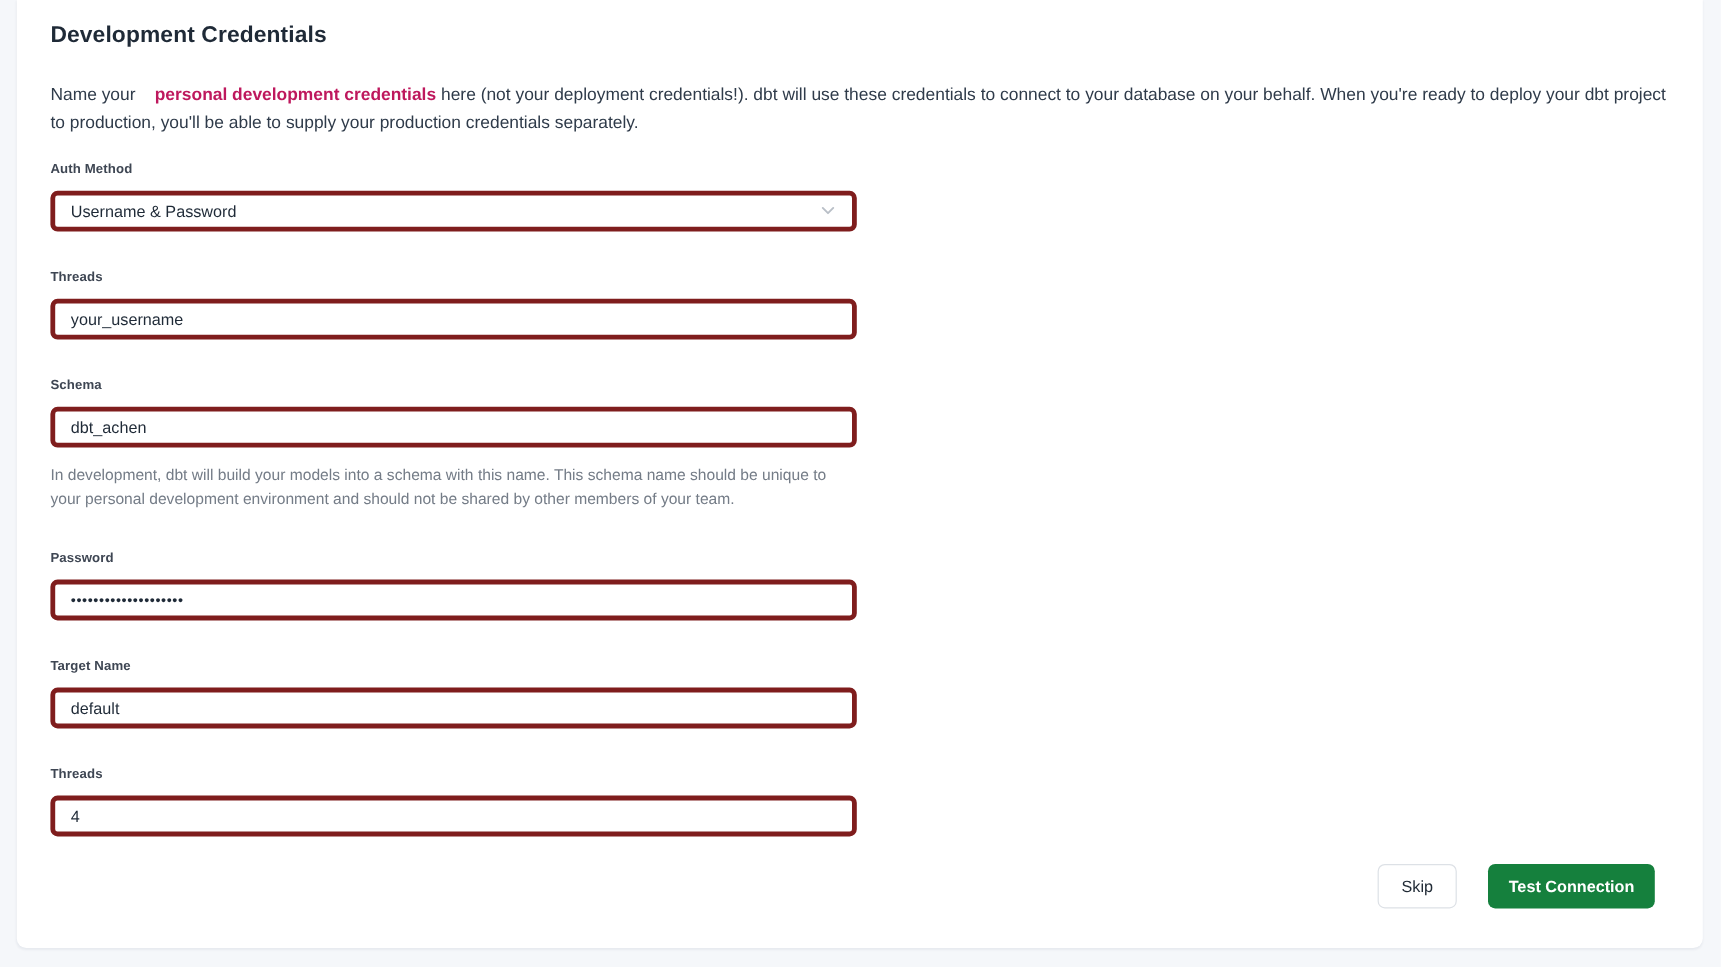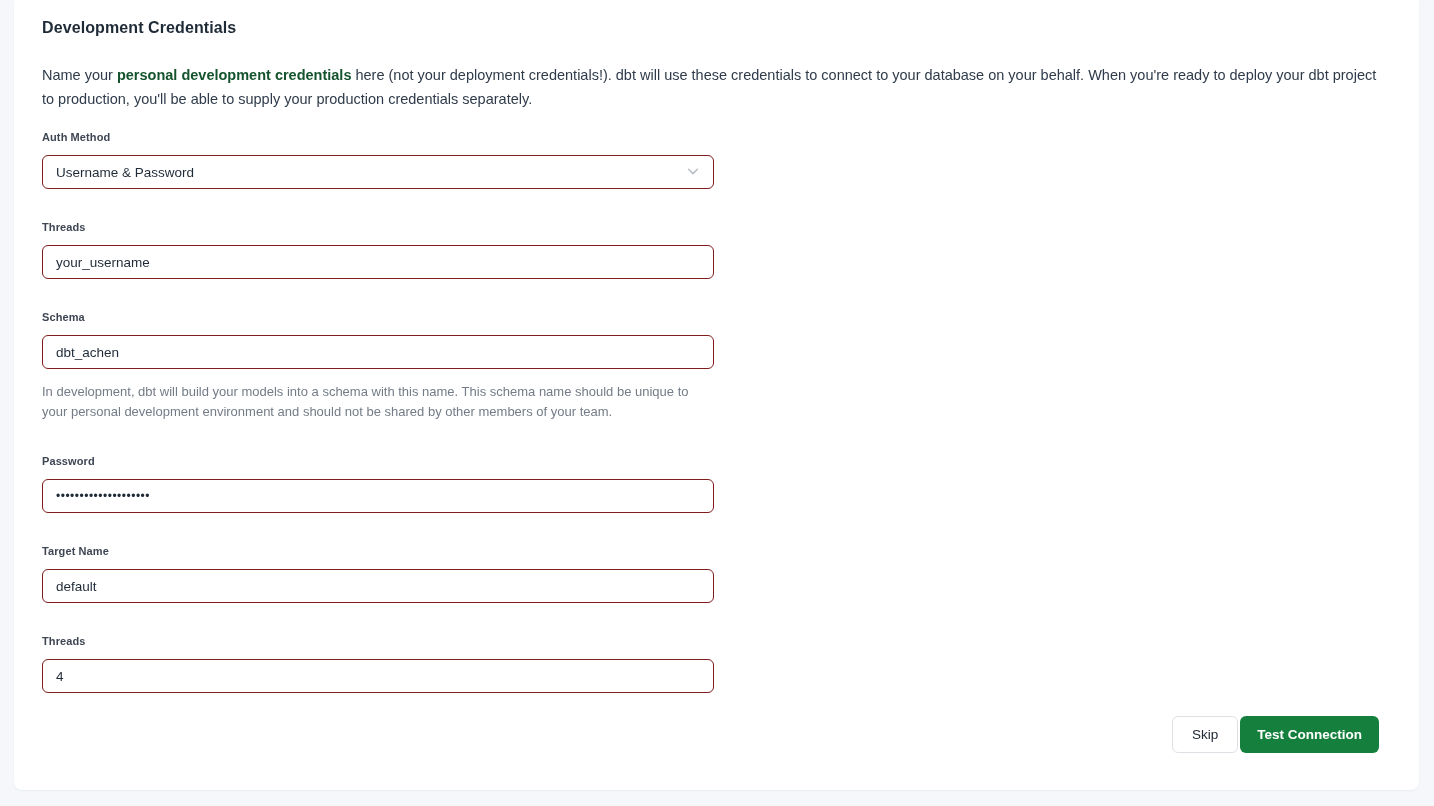--- a/index.html
+++ b/index.html
@@ -14,47 +14,47 @@
     margin: 0 15px 16px 14px;
     height: 790px;
     border-radius: 0 0 8px 8px;
     box-shadow: 0 1px 2px rgba(25,40,60,0.06);
     overflow: hidden;
   }
   .content {
     padding: 19px 28px 0 28px;
   }
   .page-title {
-    font-size: 16px;
+    font-size: 19px;
     font-weight: bold;
     color: #1f2a37;
     letter-spacing: 0.1px;
   }
   .intro {
     margin-top: 26px;
     font-size: 14.5px;
     line-height: 24px;
     color: #2f3b4a;
     max-width: 1352px;
   }
-  .intro b { font-weight: bold; color: #14532d; }
+  .intro b { font-weight: bold; color: #be185d; margin-left: 12px; }
   .form { margin-top: 20px; }
   .field { width: 672px; margin-bottom: 32px; }
   .field-label {
     display: block;
     font-size: 11px;
     font-weight: bold;
     color: #3e4653;
     margin-bottom: 12px;
     letter-spacing: 0.1px;
   }
   .text-input, .select-box {
     width: 100%;
     height: 34px;
-    border: 1px solid #7f1d1d;
+    border: 4px solid #7f1d1d;
     border-radius: 6px;
     background: #ffffff;
     font-family: "Liberation Sans", sans-serif;
     font-size: 13.5px;
     color: #1f2a37;
     padding: 0 13px;
     outline: none;
   }
   .select-box {
     display: flex;
@@ -69,21 +69,21 @@
     font-size: 13px;
     line-height: 20px;
     color: #747c87;
     max-width: 660px;
   }
   .field-tight { margin-bottom: 33px; }
   .actions {
     display: flex;
     justify-content: flex-end;
     align-items: center;
-    gap: 2px;
+    gap: 26px;
     padding: 23px 40px 0 0;
   }
   .btn {
     height: 37px;
     border-radius: 6px;
     font-family: "Liberation Sans", sans-serif;
     font-size: 13.5px;
     cursor: pointer;
   }
   .btn-secondary {

